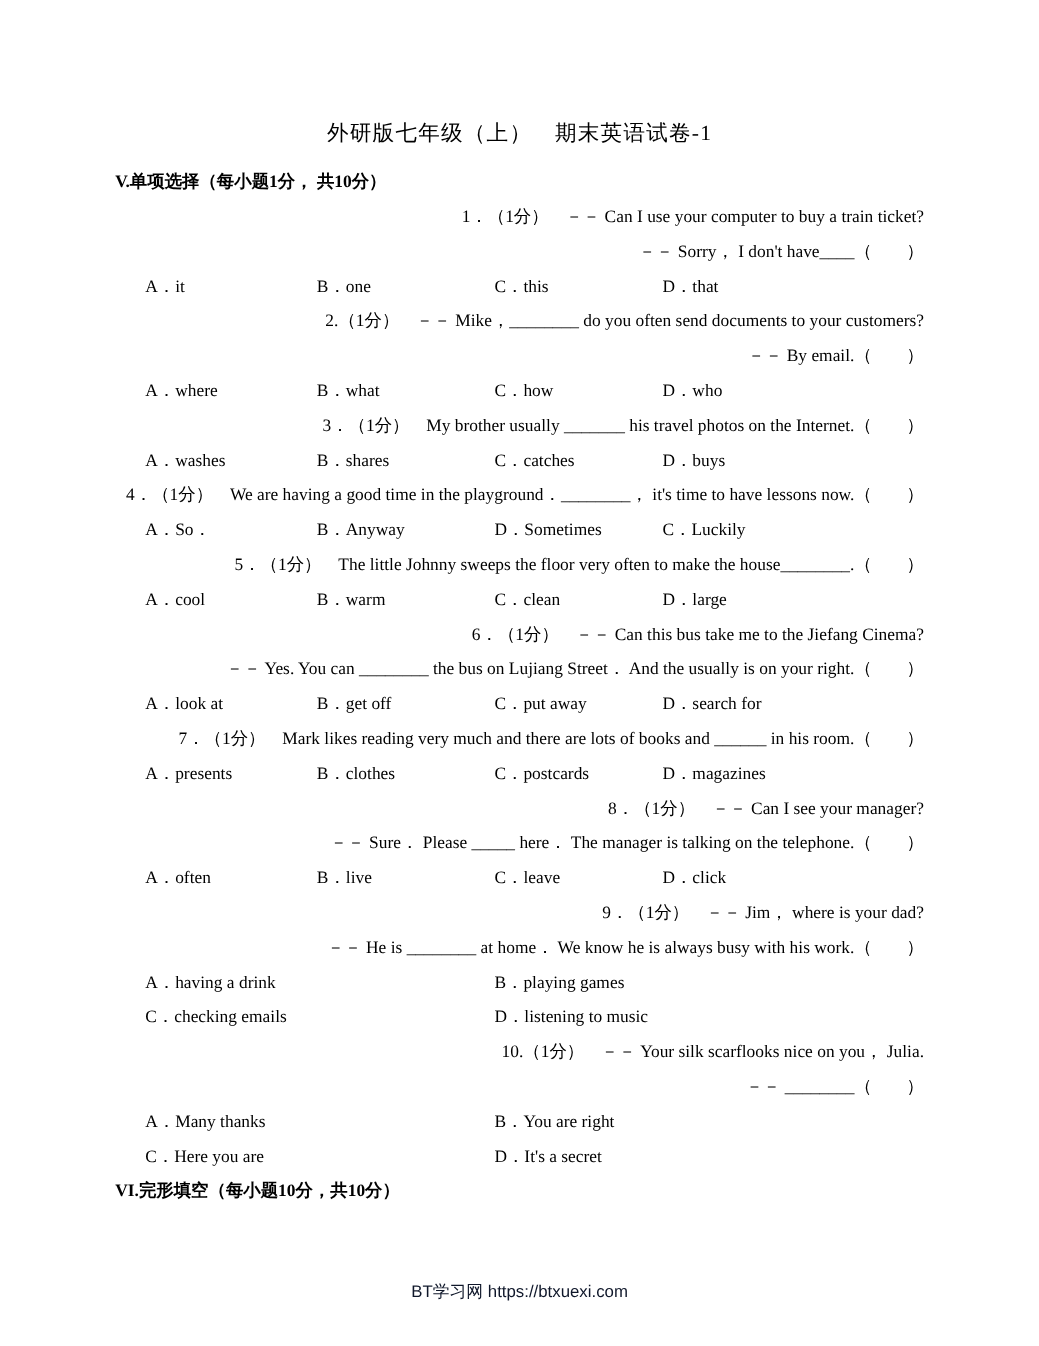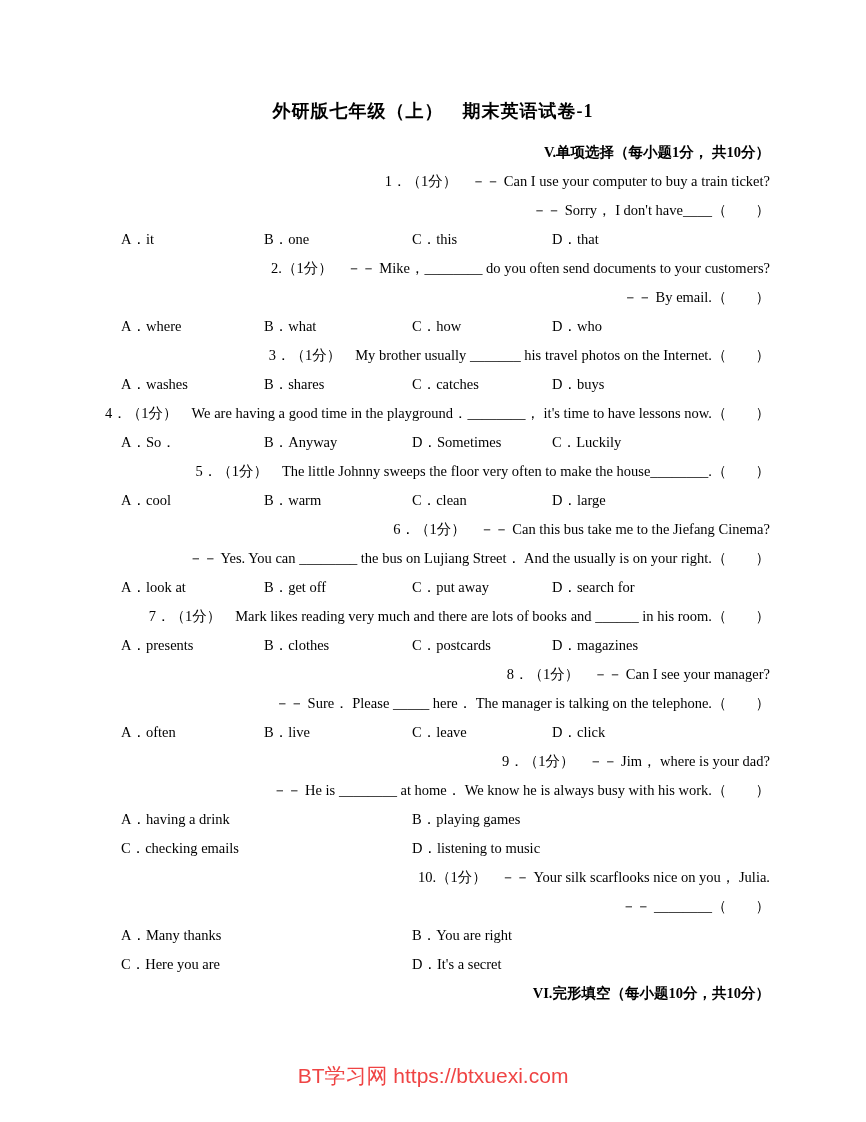--- a/index.html
+++ b/index.html
@@ -19,29 +19,28 @@
     background: #ffffff;
     overflow: hidden;
   }
   .content {
     padding: 98px 96px 0 96px;
   }
   .title {
     margin: 0 0 14px 0;
     text-align: center;
     font-size: 18px;
-    font-weight: bold;
+    font-weight: normal;
     line-height: 26px;
     letter-spacing: 1px;
   }
   .sec-heading {
     font-weight: bold;
     line-height: 29px;
     font-size: 14.5px;
-    text-align: right;
   }
   .question { margin: 0; }
   .q-line {
     line-height: 29px;
     white-space: nowrap;
     text-align: right;
   }
   .q-line.first { padding-left: 6px; }
   .q-line.second { padding-left: 30px; }
   .q-label { margin-right: 14px; }
@@ -52,22 +51,22 @@
     white-space: nowrap;
   }
   .options.cols4 { grid-template-columns: 143px 148px 140px auto; }
   .options.cols2 { grid-template-columns: 291px auto; }
   .footer {
     position: absolute;
     left: 0;
     right: 0;
     top: 1066px;
     text-align: center;
-    color: #ef4444;
-    font-size: 21px;
+    color: #0f172a;
+    font-size: 14px;
     font-family: "Liberation Sans", sans-serif;
     line-height: 20px;
   }
 </style>
 </head>
 <body>
 
 <div class="page">
   <div class="content">
 

